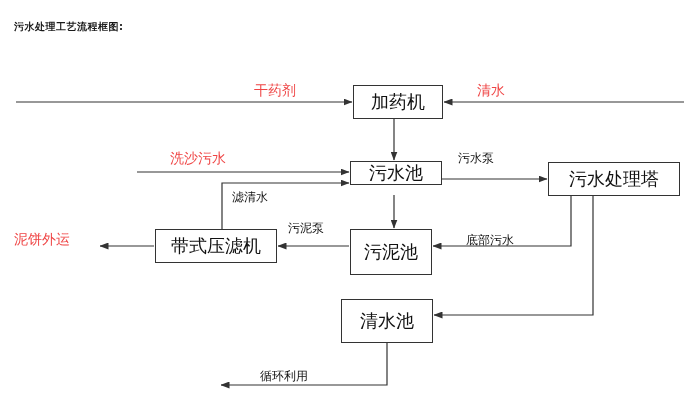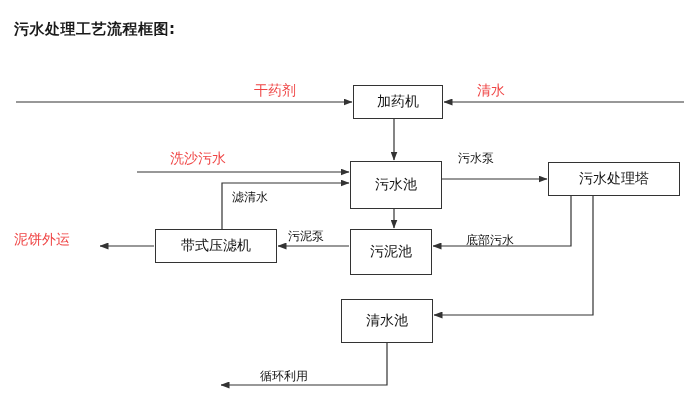--- a/index.html
+++ b/index.html
@@ -18,34 +18,34 @@
   #diagram-root {
     position: absolute;
     left: 0; top: 0;
     width: 700px;
     height: 420px;
   }
   #page-title {
     position: absolute;
     left: 14px;
     top: 20px;
-    font-size: 15px;
+    font-size: 10px;
     font-weight: bold;
     letter-spacing: 0.5px;
     white-space: nowrap;
   }
   .node {
     position: absolute;
     border: 1px solid #333333;
     background: #ffffff;
     box-sizing: border-box;
     display: flex;
     align-items: center;
     justify-content: center;
-    font-size: 14px;
+    font-size: 18px;
     white-space: nowrap;
     color: #111111;
   }
   .edge-label {
     position: absolute;
     font-size: 12px;
     white-space: nowrap;
     color: #111111;
   }
   .terminal-label {
@@ -103,21 +103,21 @@
 
     <polyline points="593,196 593,315 434,315" marker-end="url(#ah)"></polyline>
 
     <polyline points="387,332 387,385 221,385" marker-end="url(#ah)"></polyline>
   </svg>
 
   <div class="node" style="left:353px; top:85px; width:90px; height:34px;">
     <span>加药机</span>
   </div>
 
-  <div class="node" style="left:350px; top:161px; width:92px; height:48px;">
+  <div class="node" style="left:350px; top:161px; width:92px; height:24px;">
     <span>污水池</span>
   </div>
 
   <div class="node" style="left:548px; top:162px; width:132px; height:34px;">
     <span>污水处理塔</span>
   </div>
 
   <div class="node" style="left:155px; top:229px; width:122px; height:34px;">
     <span>带式压滤机</span>
   </div>
@@ -135,19 +135,19 @@
   <div class="terminal-label" style="left:477px; top:82px;">清水</div>
 
   <div class="terminal-label" style="left:170px; top:150px;text-align:right;">洗沙污水</div>
 
   <div class="terminal-label" style="left:14px; top:231px;">泥饼外运</div>
 
   <div class="edge-label" style="left:232px; top:189px;">滤清水</div>
 
   <div class="edge-label" style="left:458px; top:150px;">污水泵</div>
 
-  <div class="edge-label" style="left:288px; top:228px;">污泥泵</div>
+  <div class="edge-label" style="left:288px; top:220px;">污泥泵</div>
 
   <div class="edge-label" style="left:466px; top:232px;">底部污水</div>
 
   <div class="edge-label" style="left:248px; top:368px;margin-left:12px;">循环利用</div>
 
 </div>
 
 </body></html>

